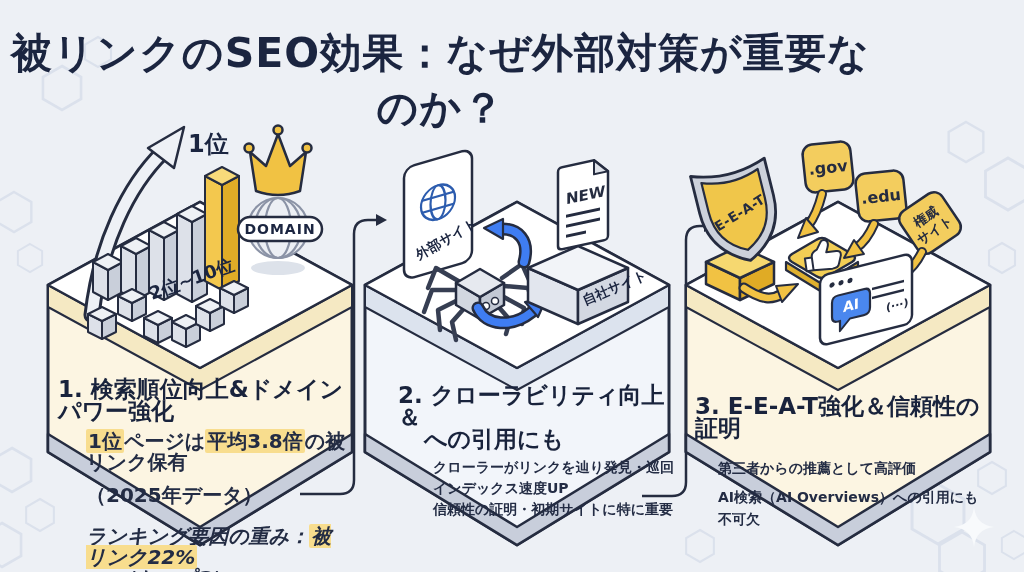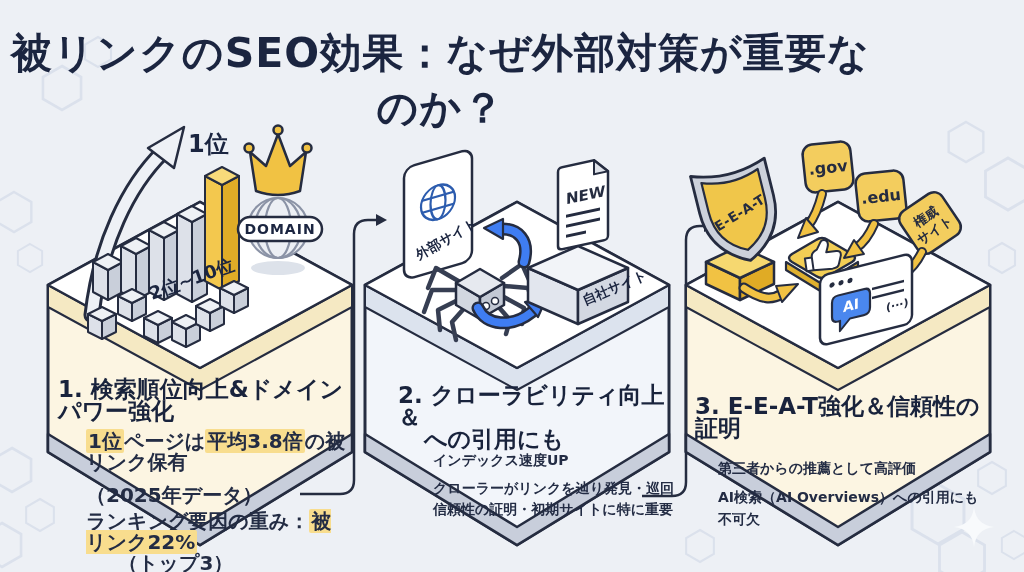--- a/index.html
+++ b/index.html
@@ -7,21 +7,21 @@
           font-family:"DejaVu Sans","Liberation Sans",sans-serif;}
   .title{position:absolute;left:0;top:26px;width:881px;text-align:center;
          font-size:41px;font-weight:800;color:#1b2540;letter-spacing:1px;}
   svg.layer{position:absolute;left:0;top:0;}
   .ptext{position:absolute;color:#232c44;}
   .ptext .head{font-size:23px;font-weight:800;color:#19233c;line-height:22px;}
   .ptext .body{font-size:14px;font-weight:600;line-height:21px;}
   .hl{background:#f8dd8e;padding:0 2px;border-radius:2px;}
   .p1{left:58px;top:378px;width:292px;}
   .p1 .body{margin-left:28px;margin-top:9px;font-size:20px;}
-  .p1 .gap{margin-top:5px;}
+  .p1 .gap{margin-top:20px;font-style:italic;}
   .p1 .center{margin-left:60px;}
   .p2{left:398px;top:384px;width:282px;}
   .p2 .head2{margin-left:26px;}
   .p2 .body{margin-left:35px;margin-top:7px;}
   .p3{left:695px;top:395px;width:296px;}
   .p3 .body{margin-left:23px;margin-top:19px;}
 </style>
 </head>
 <body>
 
@@ -293,22 +293,22 @@
   <div class="head">1. 検索順位向上&amp;ドメインパワー強化</div>
   <div class="body"><span class="hl">1位</span><span>ページは</span><span class="hl">平均3.8倍</span><span>の被リンク保有</span></div>
   <div class="body" style="margin-top:12px;">（2025年データ）</div>
   <div class="body gap"><span>ランキング要因の重み：</span><span class="hl">被リンク22%</span></div>
   <div class="body center" style="margin-top:0;">（トップ3）</div>
 </div>
 
 <div class="ptext p2">
   <div class="head">2. クローラビリティ向上＆</div>
   <div class="head head2">への引用にも</div>
+  <div class="body">クローラーがリンクを辿り発見・巡回</div>
   <div class="body" style="margin-top:0;">インデックス速度UP</div>
-  <div class="body">クローラーがリンクを辿り発見・巡回</div>
   <div class="body" style="margin-top:0;">信頼性の証明・初期サイトに特に重要</div>
 </div>
 
 <div class="ptext p3">
   <div class="head">3. E-E-A-T強化＆信頼性の証明</div>
   <div class="body">第三者からの推薦として高評価</div>
   <div class="body" style="margin-top:8px;">AI検索（AI Overviews）への引用にも</div>
   <div class="body" style="margin-top:1px;">不可欠</div>
 </div>
 

